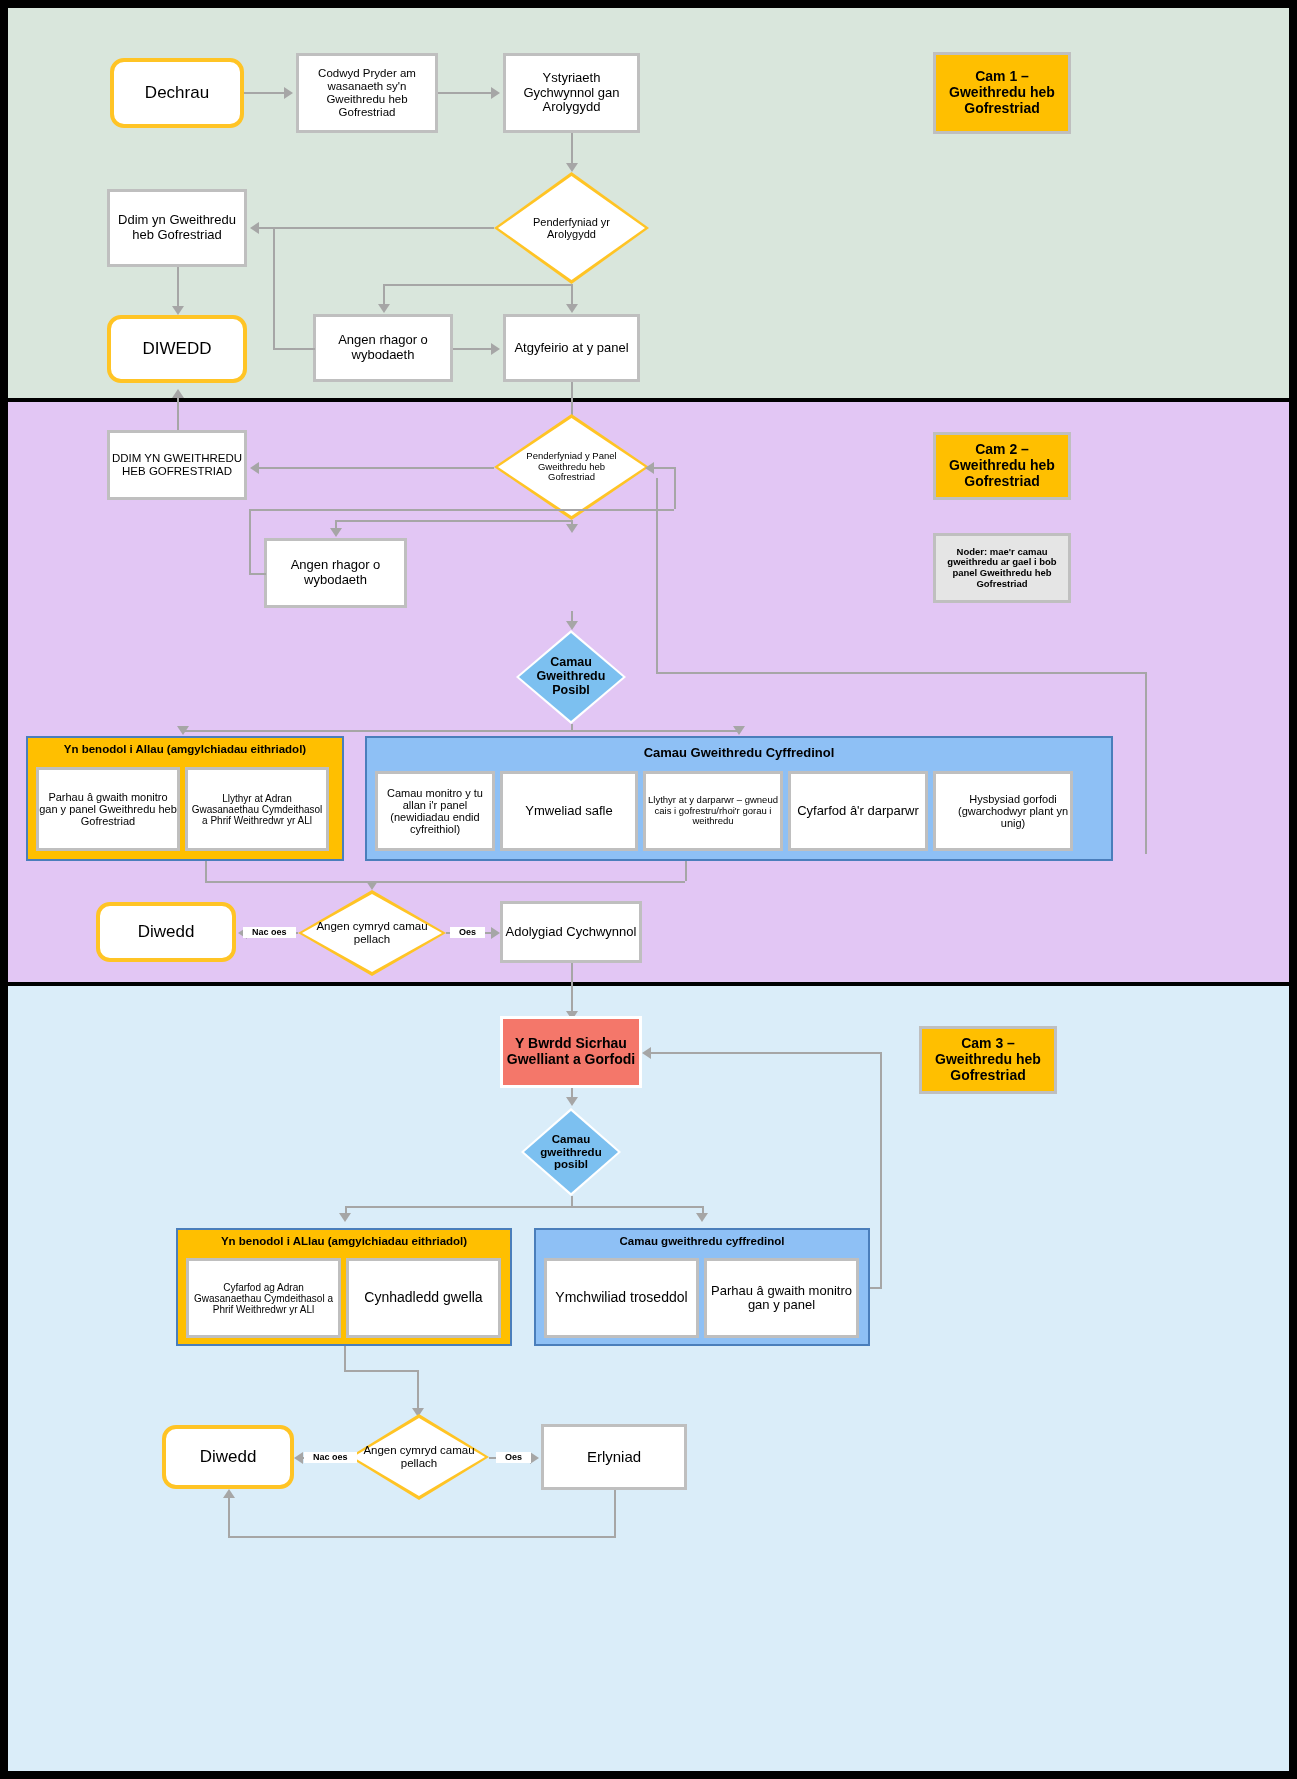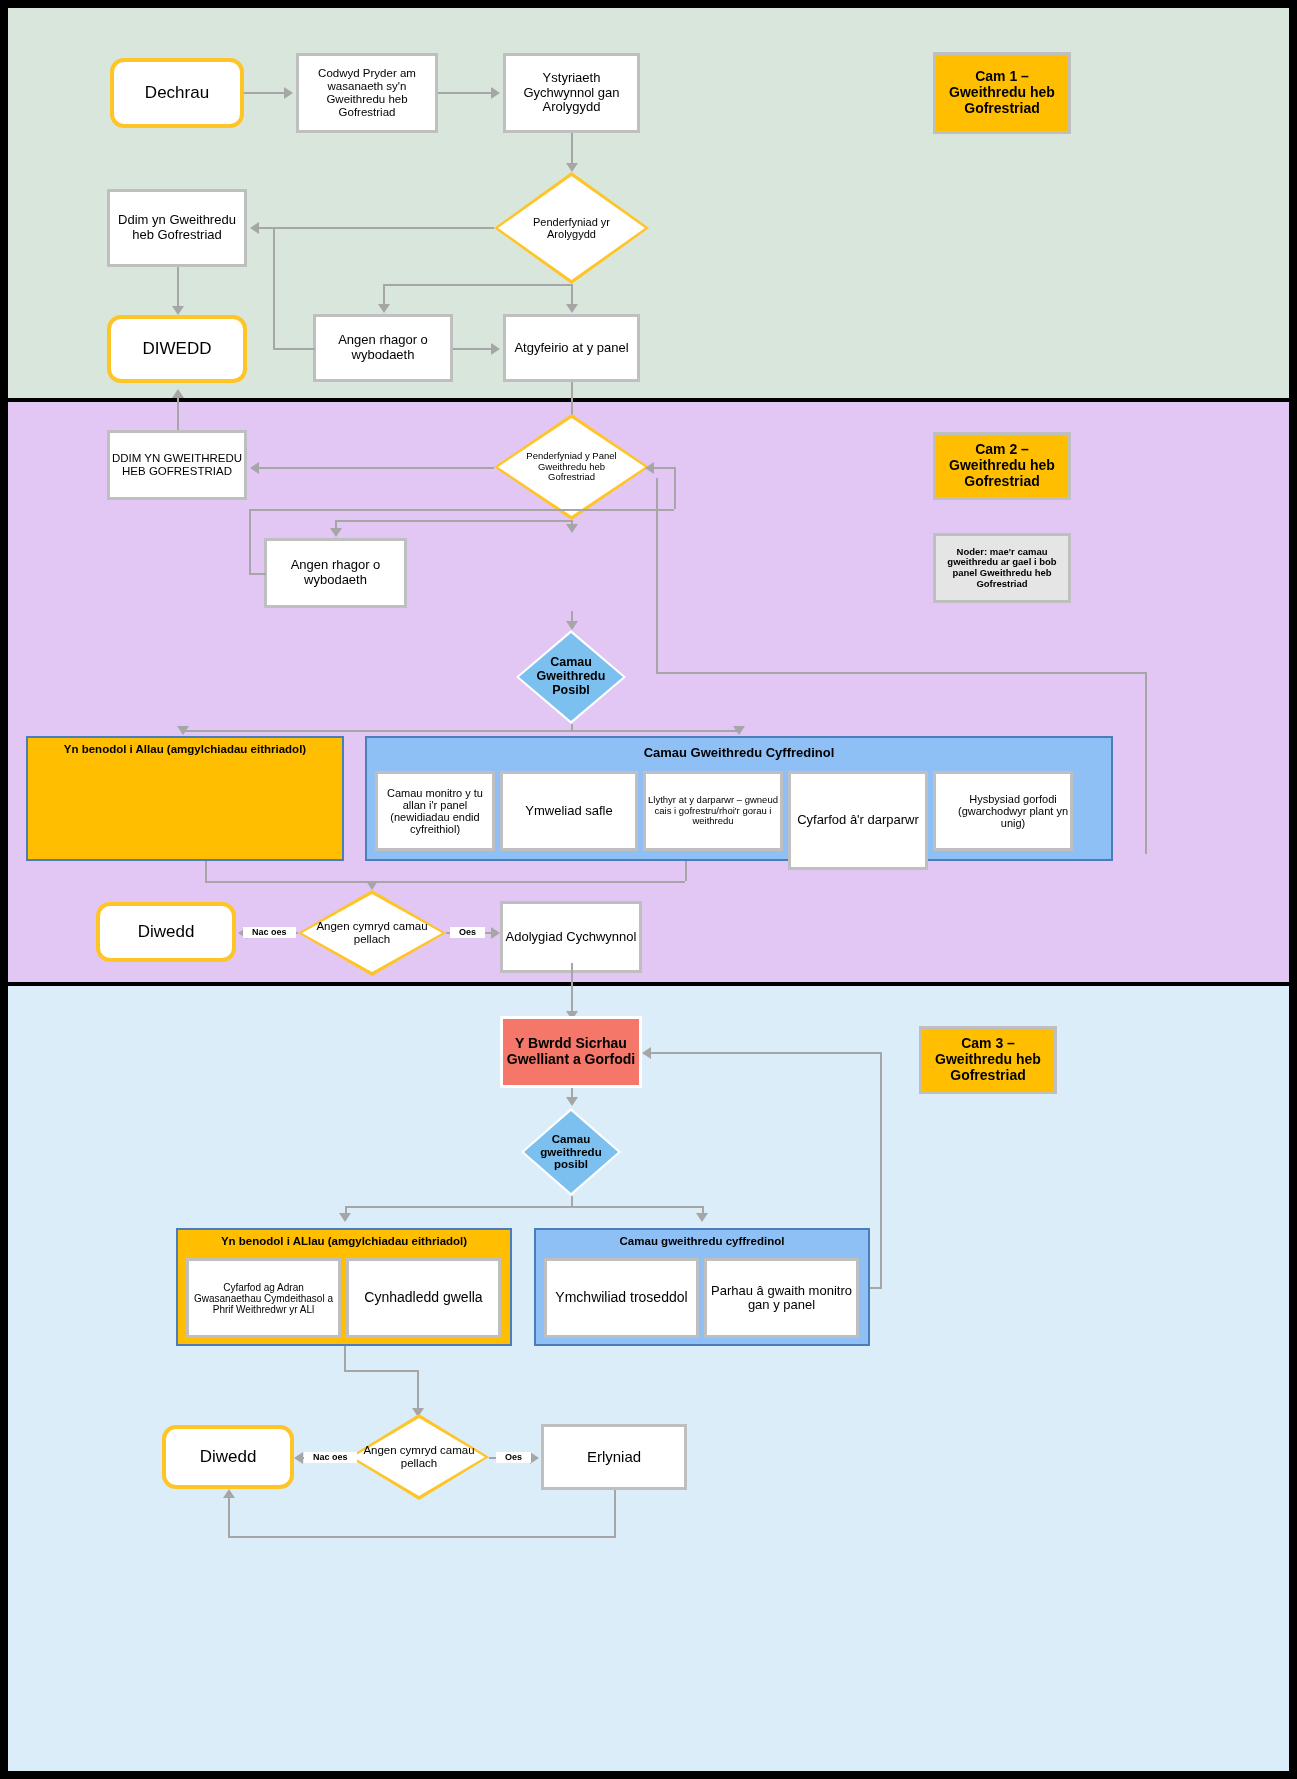--- a/index.html
+++ b/index.html
@@ -171,29 +171,33 @@
   <div class="ln lnv" style="left:674px;top:467px;height:42px;"></div>
   <div class="ln lnh" style="left:649px;top:467px;width:27px;"></div>
   <div class="ar l" style="left:645px;top:462px;"></div>
   <div class="ln lnh" style="left:249px;top:573px;width:17px;"></div>
 
   <div class="ln lnv" style="left:571px;top:611px;height:12px;"></div>
   <div class="ar d" style="left:566px;top:621px;"></div>
 
   <div class="grp orange" style="left:26px;top:736px;width:318px;height:125px;">
     <div class="ghdr" style="font-size:11.5px;padding:5px 4px 4px;">Yn benodol i Allau (amgylchiadau eithriadol)</div>
+    <div class="grow" style="left:8px;top:29px;right:8px;">
+      <div class="gitem" style="width:144px;height:84px;font-size:11px;">Parhau â gwaith monitro gan y panel Gweithredu heb Gofrestriad</div>
+      <div class="gitem" style="width:144px;height:84px;font-size:10px;">Llythyr at Adran Gwasanaethau Cymdeithasol a Phrif Weithredwr yr ALl</div>
+    </div>
   </div>
 
   <div class="grp blue" style="left:365px;top:736px;width:748px;height:125px;">
     <div class="ghdr" style="font-size:13px;padding:7px 4px 4px;">Camau Gweithredu Cyffredinol</div>
     <div class="grow" style="left:8px;top:33px;">
       <div class="gitem" style="width:120px;height:80px;font-size:11px;">Camau monitro y tu allan i'r panel (newidiadau endid cyfreithiol)</div>
       <div class="gitem" style="width:138px;height:80px;font-size:13px;">Ymweliad safle</div>
       <div class="gitem" style="width:140px;height:80px;font-size:9.5px;">Llythyr at y darparwr – gwneud cais i gofrestru/rhoi'r gorau i weithredu</div>
-      <div class="gitem" style="width:140px;height:99px;font-size:13px;">Cyfarfod â'r darparwr</div>
+      <div class="gitem" style="width:140px;height:80px;font-size:13px;">Cyfarfod â'r darparwr</div>
       <div class="gitem" style="width:140px;height:80px;font-size:11px;padding-left:20px;">Hysbysiad gorfodi (gwarchodwyr plant yn unig)</div>
     </div>
   </div>
 
   <div class="ln lnv" style="left:571px;top:724px;height:8px;"></div>
   <div class="ln lnh" style="left:183px;top:730px;width:556px;"></div>
   <div class="ar d" style="left:177px;top:726px;"></div>
   <div class="ar d" style="left:733px;top:726px;"></div>
 
   <div class="ln lnh" style="left:1113px;top:672px;width:34px;"></div>
@@ -202,21 +206,21 @@
   <div class="ln lnv" style="left:656px;top:478px;height:194px;"></div>
 
   <div class="node term" style="left:96px;top:902px;width:140px;height:60px;font-size:17px;">Diwedd</div>
 
   <div class="dia gold" style="left:298px;top:890px;width:148px;height:86px;">
     <div class="ring"></div>
     <div class="shape" style="inset:4px;"></div>
     <div class="lbl" style="font-size:11.5px;padding:0 16px;">Angen cymryd camau pellach</div>
   </div>
 
-  <div class="node proc" style="left:500px;top:901px;width:142px;height:72px;font-size:13px;">Adolygiad Cychwynnol</div>
+  <div class="node proc" style="left:500px;top:901px;width:142px;height:62px;font-size:13px;">Adolygiad Cychwynnol</div>
 
   <div class="ln lnv" style="left:205px;top:861px;height:20px;"></div>
   <div class="ln lnh" style="left:205px;top:881px;width:480px;"></div>
   <div class="ln lnv" style="left:685px;top:861px;height:20px;"></div>
   <div class="ln lnv" style="left:371px;top:881px;height:0px;"></div>
   <div class="ar d" style="left:366px;top:881px;"></div>
 
   <div class="ln lnh" style="left:246px;top:932px;width:52px;"></div>
   <div class="ar l" style="left:238px;top:927px;"></div>
   <div class="elbl" style="left:243px;top:927px;">Nac oes</div>

